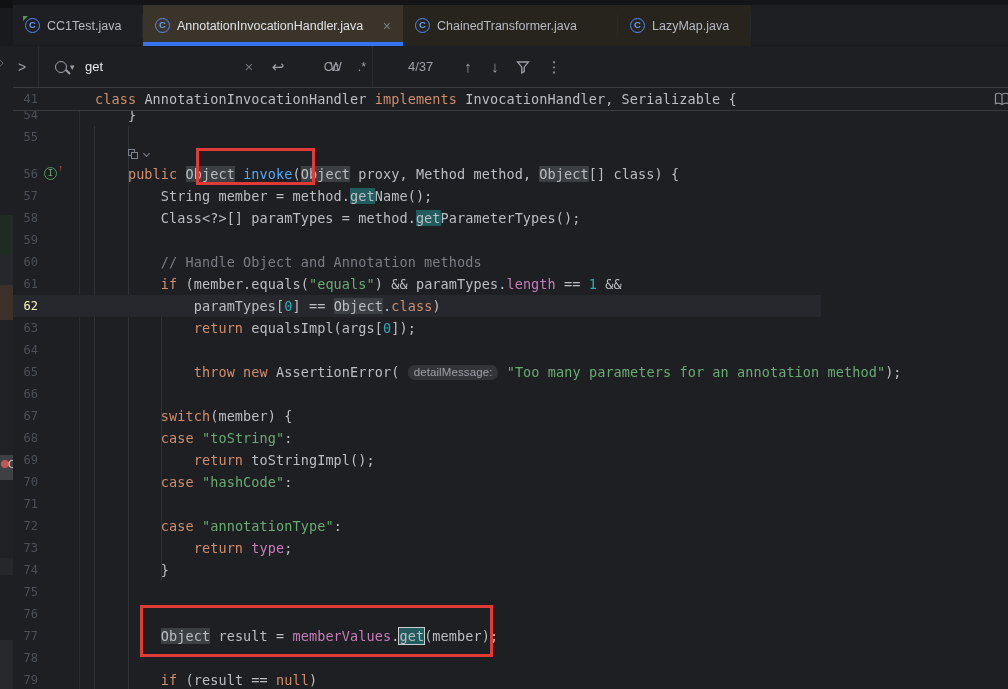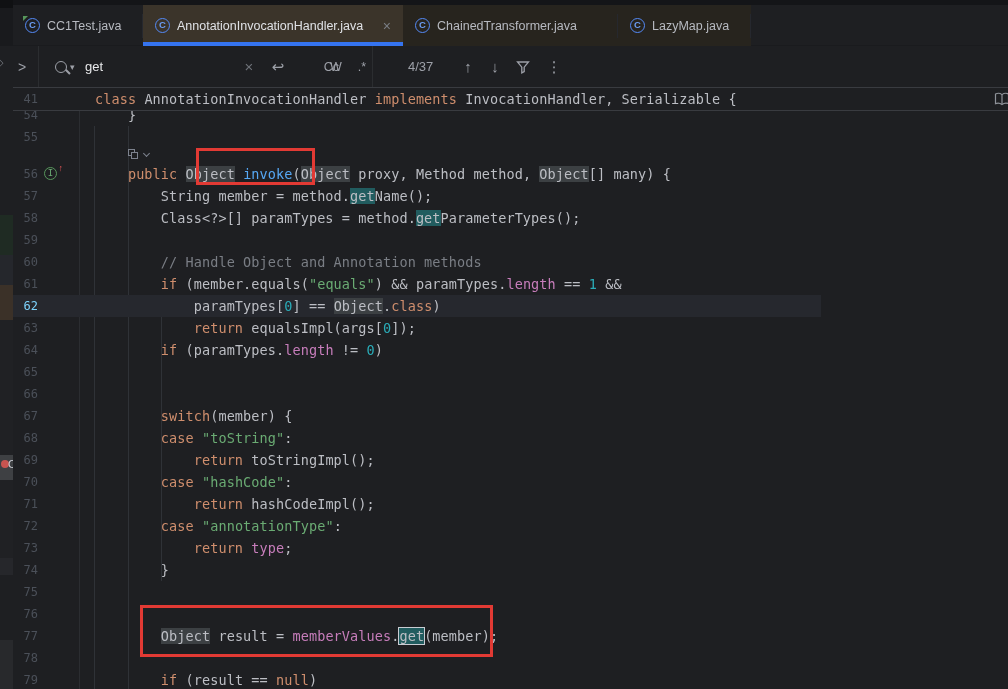--- a/index.html
+++ b/index.html
@@ -52,21 +52,21 @@
   .editor{position:absolute;left:0;top:88px;width:1008px;height:601px;background:var(--editor-bg);
           overflow:hidden;font-family:"DejaVu Sans Mono","Liberation Mono",monospace;}
   .guide{position:absolute;width:1px;background:#2F3237;z-index:1;}
   .gutter-sep{position:absolute;left:79px;top:0;width:1px;height:601px;background:#2B2D31;z-index:1;}
   .row{position:absolute;left:0;width:821px;height:22px;z-index:2;}
   .row .lnum{position:absolute;left:13px;top:0;width:25px;height:22px;line-height:22px;text-align:right;
              font-size:12px;color:#4B5059;}
   .row .code{position:absolute;left:95px;top:0;height:22px;line-height:22px;white-space:pre;
              font-size:13.5px;letter-spacing:0.1px;color:#BCBEC4;}
   .row.current::before{content:"";position:absolute;left:13px;right:0;top:0;bottom:0;background:var(--current-line-bg);z-index:-1;}
-  .row.current .lnum{color:#7dd3fc;}
+  .row.current .lnum{color:#fef9c3;}
   .c-kw{color:#CF8E6D;} .c-def{color:#BCBEC4;} .c-str{color:#6AAB73;} .c-num{color:#2AACB8;}
   .c-fld{color:#C77DBB;} .c-cmt{color:#7A7E85;} .c-mdecl{color:#56A8F5;}
   .id-hl{background:var(--identifier-highlight-bg);}
   .s-hl{background:var(--search-match-bg);}
   .s-cur{box-shadow:0 0 0 1px #C9CCD3;}
   .inlay-pill{display:inline-block;background:#323438;color:#9DA0A8;border-radius:7px;
       font-family:"Liberation Sans",sans-serif;font-size:11.5px;line-height:15px;padding:0 6px;
       vertical-align:1px;}
 
   
@@ -184,21 +184,21 @@
           <span class="lnum">54</span>
           <span class="code"><span class="c-def">    }</span></span>
         </div>
         <div class="row" style="top: 38px;">
           <span class="lnum">55</span>
           <span class="code"></span>
         </div>
         <div class="row" style="top: 75px;">
           <span class="lnum">56</span>
           <span class="ovr">I<span class="up">↑</span></span>
-          <span class="code"><span class="c-kw">    public </span><span class="c-def id-hl">Object</span><span class="c-def"> </span><span class="c-mdecl">invoke</span><span class="c-def">(</span><span class="c-def id-hl">Object</span><span class="c-def"> proxy, Method method, </span><span class="c-def id-hl">Object</span><span class="c-def">[] many) {</span></span>
+          <span class="code"><span class="c-kw">    public </span><span class="c-def id-hl">Object</span><span class="c-def"> </span><span class="c-mdecl">invoke</span><span class="c-def">(</span><span class="c-def id-hl">Object</span><span class="c-def"> proxy, Method method, </span><span class="c-def id-hl">Object</span><span class="c-def">[] class) {</span></span>
         </div>
         <div class="row" style="top: 97px; padding-left: 16px;">
           <span class="lnum">57</span>
           <span class="code"><span class="c-def">        String member = method.</span><span class="c-def s-hl">get</span><span class="c-def">Name();</span></span>
         </div>
         <div class="row" style="top: 119px;">
           <span class="lnum">58</span>
           <span class="code"><span class="c-def">        Class&lt;?&gt;[] paramTypes = method.</span><span class="c-def s-hl">get</span><span class="c-def">ParameterTypes();</span></span>
         </div>
         <div class="row" style="top: 141px;">
@@ -216,24 +216,24 @@
         <div class="row current" style="top: 207px;">
           <span class="lnum">62</span>
           <span class="code"><span class="c-def">            paramTypes[</span><span class="c-num">0</span><span class="c-def">] == </span><span class="c-def id-hl">Object</span><span class="c-def">.</span><span class="c-kw">class</span><span class="c-def">)</span></span>
         </div>
         <div class="row" style="top: 229px;">
           <span class="lnum">63</span>
           <span class="code"><span class="c-kw">            return </span><span class="c-def">equalsImpl(args[</span><span class="c-num">0</span><span class="c-def">]);</span></span>
         </div>
         <div class="row" style="top: 251px;">
           <span class="lnum">64</span>
-          <span class="code"><span class="c-kw">        if </span><span class="c-def">(paramTypes.</span><span class="c-fld">length</span><span class="c-def"> != </span><span class="c-num">0</span><span class="c-def">)</span></span>
         </div>
         <div class="row" style="top: 273px;">
           <span class="lnum">65</span>
+          <span class="code"><span class="c-kw">            throw new </span><span class="c-def">AssertionError( </span><span class="inlay-pill">detailMessage:</span><span class="c-def"> </span><span class="c-str">"Too many parameters for an annotation method"</span><span class="c-def">);</span></span>
         </div>
         <div class="row" style="top: 295px;">
           <span class="lnum">66</span>
           <span class="code"></span>
         </div>
         <div class="row" style="top: 317px;">
           <span class="lnum">67</span>
           <span class="code"><span class="c-kw">        switch</span><span class="c-def">(member) {</span></span>
         </div>
         <div class="row" style="top: 339px;">
@@ -243,21 +243,20 @@
         <div class="row" style="top: 361px;">
           <span class="lnum">69</span>
           <span class="code"><span class="c-kw">            return </span><span class="c-def">toStringImpl();</span></span>
         </div>
         <div class="row" style="top: 383px;">
           <span class="lnum">70</span>
           <span class="code"><span class="c-kw">        case </span><span class="c-str">"hashCode"</span><span class="c-def">:</span></span>
         </div>
         <div class="row" style="top: 405px;">
           <span class="lnum">71</span>
-          <span class="code"><span class="c-kw">            return </span><span class="c-def">hashCodeImpl();</span></span>
         </div>
         <div class="row" style="top: 427px;">
           <span class="lnum">72</span>
           <span class="code"><span class="c-kw">        case </span><span class="c-str">"annotationType"</span><span class="c-def">:</span></span>
         </div>
         <div class="row" style="top: 449px;">
           <span class="lnum">73</span>
           <span class="code"><span class="c-kw">            return </span><span class="c-fld">type</span><span class="c-def">;</span></span>
         </div>
         <div class="row" style="top: 471px;">

